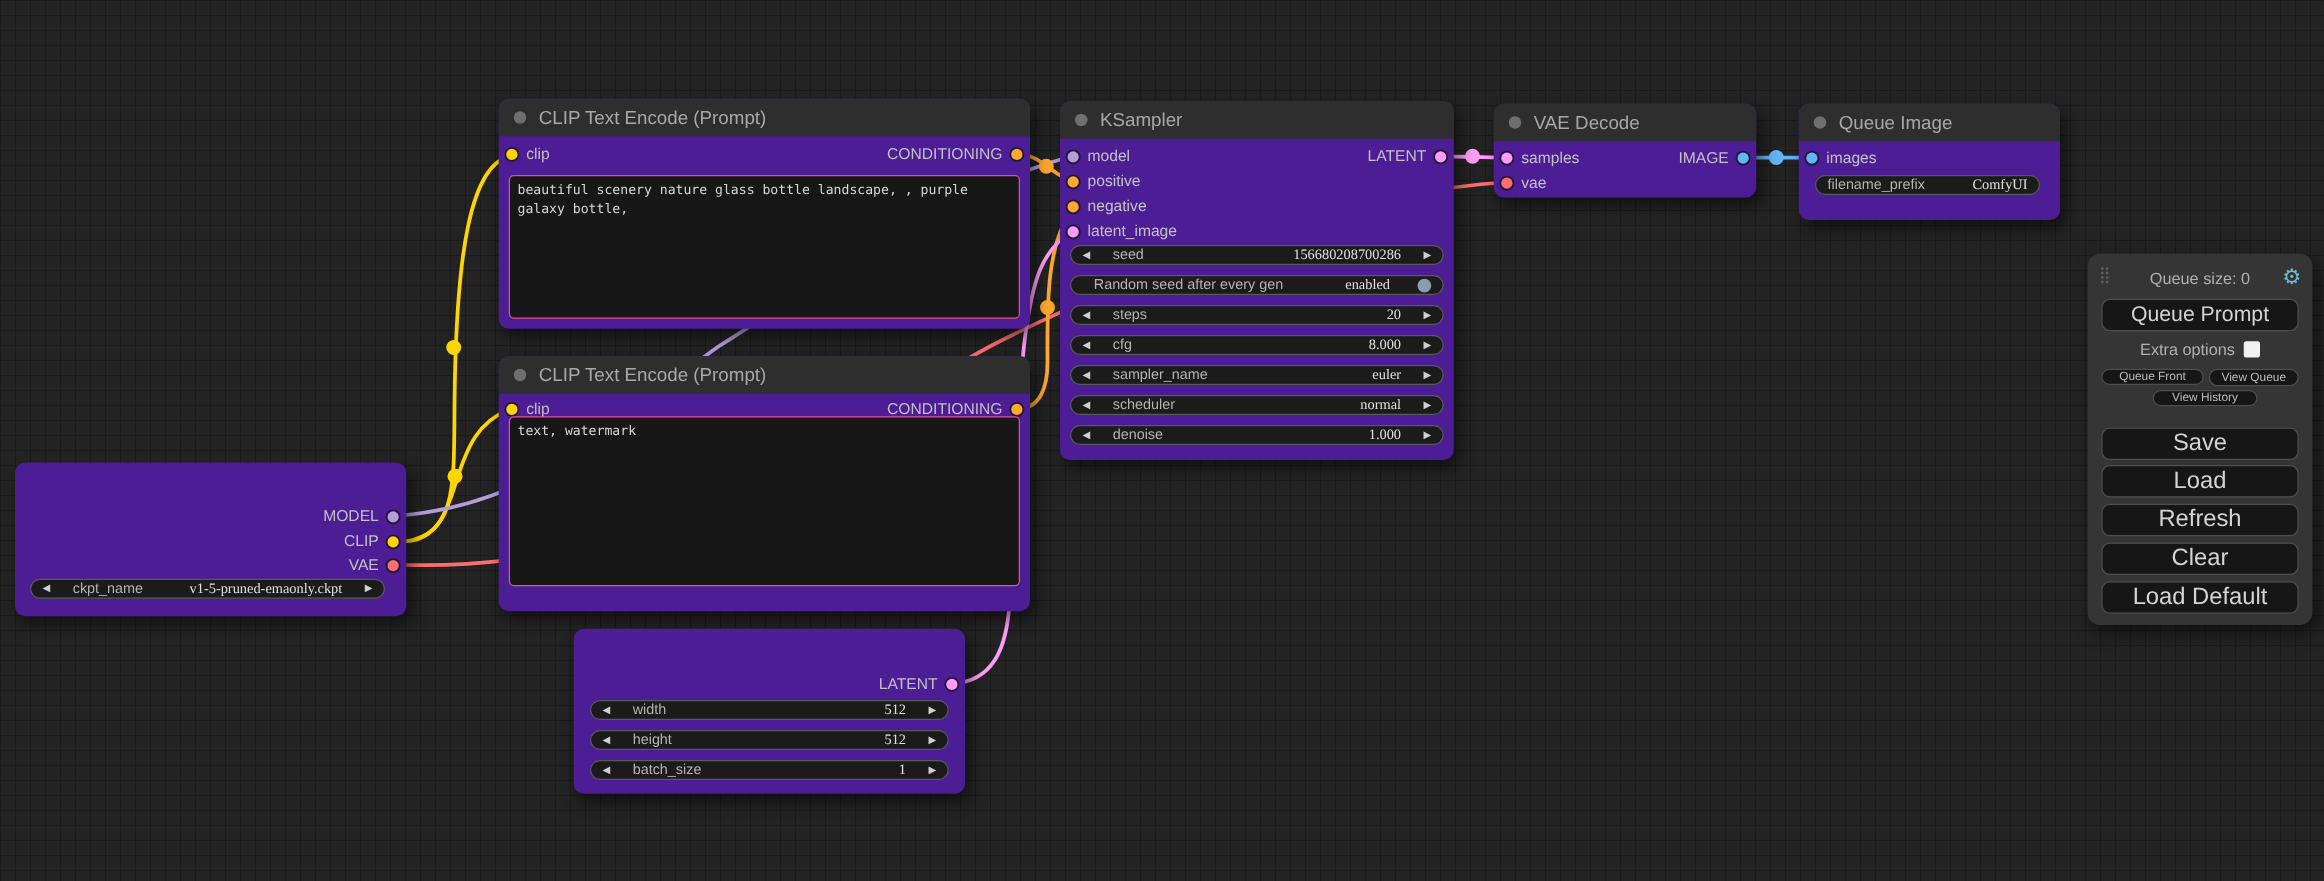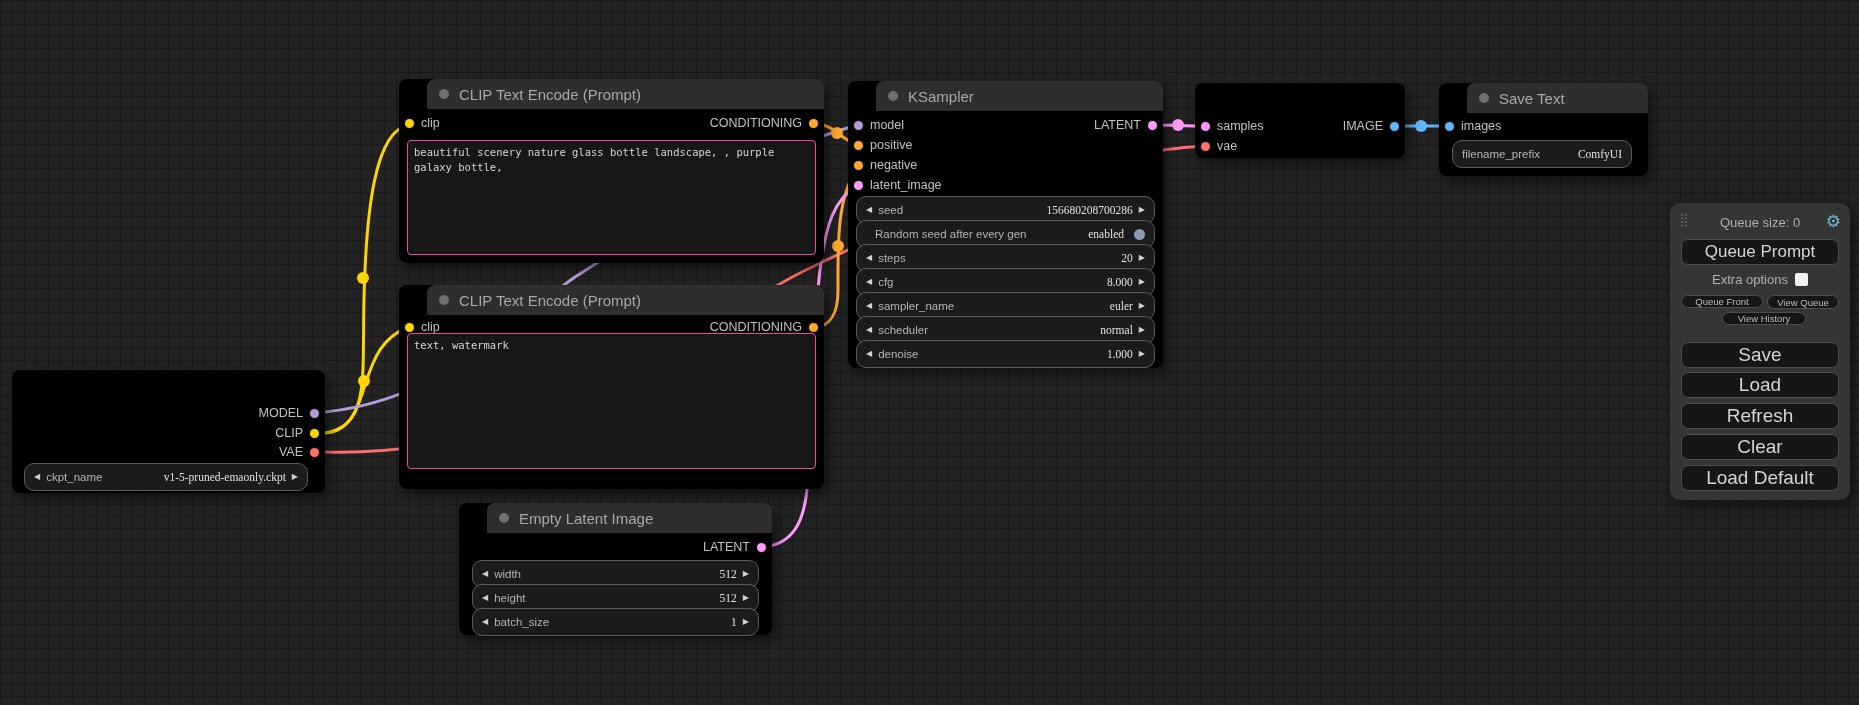--- a/index.html
+++ b/index.html
@@ -10,43 +10,42 @@
     background-image:
       linear-gradient(#1a1a1a 1px, transparent 1px),
       linear-gradient(90deg,#1a1a1a 1px, transparent 1px);
     background-size:12px 12px;
     position:relative;
   }
   #wires { position:absolute; left:0; top:0; width:1859px; height:705px; }
   #wires path { fill:none; stroke-width:3; }
 
   .node {
-    position:absolute; background:#000000; border-radius:8px;
+    position:absolute; background:#4c1d95; border-radius:8px;
     box-shadow:4px 6px 12px rgba(0,0,0,.5);
-    padding-left:28px;
   }
   .node-title {
     height:30px; background:#2e2e2e; border-radius:8px 8px 0 0;
     display:flex; align-items:center; gap:10px; padding:0 12px;
     color:#a8a8a8; font-size:15px;
   }
   .title-dot { width:10px; height:10px; border-radius:50%; flex:0 0 auto; }
 
   .slot {
     position:absolute; height:20px; display:flex; align-items:center;
     font-size:12.5px; color:#c2c2c2; gap:7px; white-space:nowrap;
   }
   .slot.in  { left:6px; }
   .slot.out { right:6px; }
   .dot { width:9px; height:9px; border-radius:50%; box-shadow:0 0 0 1.5px rgba(20,20,20,.7); flex:0 0 auto; }
 
   .pill {
-    position:absolute; height:28px; background:#1b1b1b;
+    position:absolute; height:16px; background:#1b1b1b;
     border:1px solid #5a5a5a; border-radius:10px;
-    display:flex; align-items:center; gap:6px; padding:0 9px;
+    display:flex; align-items:center; gap:18px; padding:0 9px;
     font-size:11.5px; color:#b4b4b4; white-space:nowrap;
   }
   .pill .val { margin-left:auto; color:#e0e0e0;font-family:Liberation Serif, serif; }
   .arrow { font-size:8px; color:#cfcfcf; line-height:1; }
   .toggle-dot { width:11px; height:11px; border-radius:50%; margin-left:4px; }
 
   .prompt {
     position:absolute; background:#171717; border:1px solid #ec4899; border-radius:4px;
     font-family:"DejaVu Sans Mono", monospace; font-size:10.5px; line-height:15px;
     color:#d6d6d6; padding:4px 6px; white-space:pre-wrap; word-break:break-word; overflow:hidden;
@@ -211,54 +210,54 @@
   </div>
   <div class="pill" style="left:8px; top:259px; width:299px;">
     <span class="arrow">◀</span>
     <span>denoise</span>
     <span class="val">1.000</span>
     <span class="arrow">▶</span>
   </div>
 </div>
 
 <div class="node" style="left:1195px; top:83px; width:210px; height:75px;">
+  <div class="node-title">
+    <span class="title-dot" style="background: rgb(111, 111, 111);"></span>
+    <span>VAE Decode</span>
+  </div>
   <div class="slot in" style="top:33px;">
     <span class="dot" style="background: rgb(255, 156, 249);"></span>
     <span>samples</span>
   </div>
   <div class="slot in" style="top:53px;">
     <span class="dot" style="background: rgb(255, 110, 110);"></span>
     <span>vae</span>
   </div>
   <div class="slot out" style="top:33px;">
     <span>IMAGE</span>
     <span class="dot" style="background: rgb(100, 181, 246);"></span>
   </div>
 </div>
 
 <div class="node" style="left:1439px; top:83px; width:209px; height:93px;">
   <div class="node-title">
     <span class="title-dot" style="background: rgb(111, 111, 111);"></span>
-    <span>Save Text</span>
+    <span>Queue Image</span>
   </div>
   <div class="slot in" style="top:33px;">
     <span class="dot" style="background: rgb(100, 181, 246);"></span>
     <span>images</span>
   </div>
   <div class="pill" style="left:13px; top:57px; width:180px;">
     <span>filename_prefix</span>
     <span class="val">ComfyUI</span>
   </div>
 </div>
 
 <div class="node" style="left:459px; top:503px; width:313px; height:132px;">
-  <div class="node-title">
-    <span class="title-dot" style="background: rgb(111, 111, 111);"></span>
-    <span>Empty Latent Image</span>
-  </div>
   <div class="slot out" style="top:34px;">
     <span>LATENT</span>
     <span class="dot" style="background: rgb(255, 156, 249);"></span>
   </div>
   <div class="pill" style="left:13px; top:57px; width:287px;">
     <span class="arrow">◀</span>
     <span>width</span>
     <span class="val">512</span>
     <span class="arrow">▶</span>
   </div>

